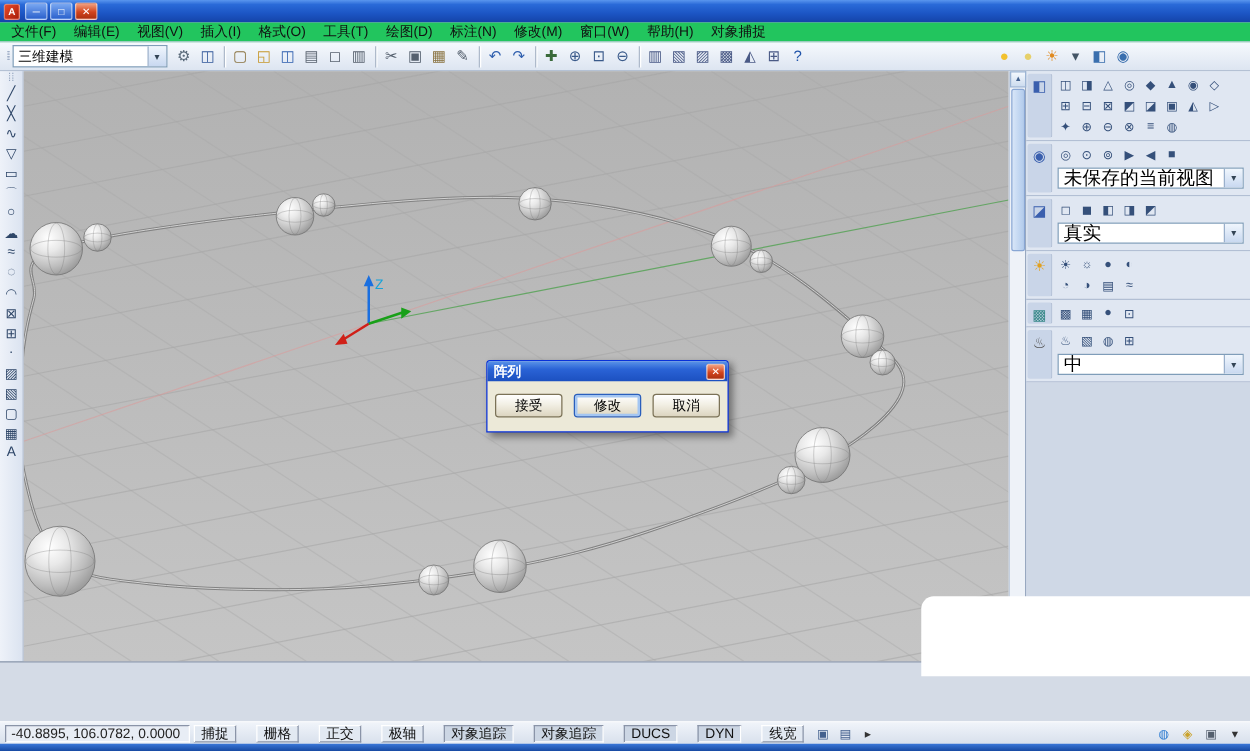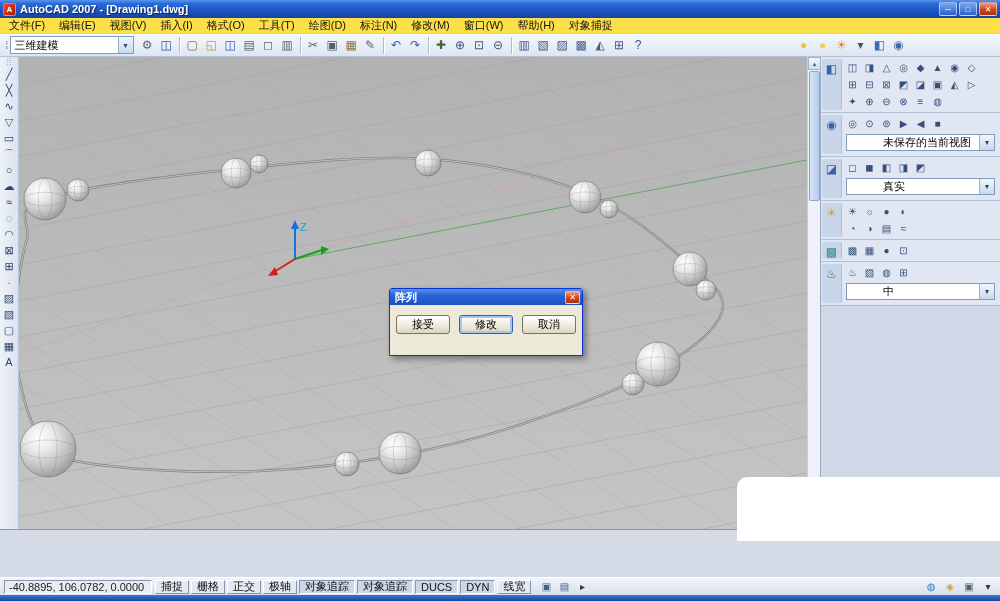--- a/index.html
+++ b/index.html
@@ -12,21 +12,21 @@
     background:linear-gradient(180deg,#5a96ee 0%,#2a6ad8 20%,#1c55c4 60%,#1443a8 100%); color:#fff; }
   .app-icon { width:13px; height:13px; background:linear-gradient(135deg,#e84a2a,#a81c08); border:1px solid #fff6; border-radius:2px;
     display:flex; align-items:center; justify-content:center; color:#fff; font-size:8px; font-weight:bold; }
   .titlebar .title { font-weight:bold; font-size:11px; text-shadow:1px 1px 1px #0008; flex:1; white-space:nowrap; }
   .win-controls { display:flex; gap:2px; }
   .winbtn { width:18px; height:14px; border:1px solid #ffffff88; border-radius:2px; color:#fff; font-size:8px;
     display:flex; align-items:center; justify-content:center; background:linear-gradient(180deg,#7aa8f2,#2a60cc); }
   .winbtn.close { background:linear-gradient(180deg,#f2a080,#d2431c 55%,#aa3010); }
 
   
-  .menubar { height:16px; display:flex; align-items:center; background:#fde047; border-bottom:1px solid #c6d0e0; padding-left:2px; }
+  .menubar { height:16px; display:flex; align-items:center; background:#22c55e; border-bottom:1px solid #c6d0e0; padding-left:2px; }
   .menu-item { padding:0 7px; height:16px; display:flex; align-items:center; color:#111; white-space:nowrap; }
 
   
   .toolbar { height:23px; display:flex; align-items:center; padding:0 4px;
     background:linear-gradient(180deg,#f6f9fd,#dde5f1); border-bottom:1px solid #b4c1d4; }
   .grip { color:#93a4bf; font-size:10px; margin:0 3px 0 1px; letter-spacing:-2px; }
   .combo { width:124px; height:18px; background:#fff; border:1px solid #7f9db9; display:flex; align-items:center; overflow:hidden; }
   .combo-text { flex:1; padding:0 4px; white-space:nowrap; }
   .combo-arrow { width:15px; height:100%; background:linear-gradient(180deg,#f0f6fd,#c8d8f0); border-left:1px solid #9ab0cc;
     display:flex; align-items:center; justify-content:center; font-size:8px; color:#345; }
@@ -55,71 +55,70 @@
 
   
   .dashboard { width:180px; background:#d6deeb; border-left:1px solid #98a8c0; display:flex; flex-direction:column; }
   .dbsec { display:flex; background:#e0e7f2; border-bottom:1px solid #b2bfd4; padding:2px 1px; }
   .dbside { width:20px; min-width:20px; background:#c9d5e8; border-right:1px solid #b2bfd4; border-radius:2px;
     display:flex; justify-content:center; padding-top:3px; font-size:12px; }
   .dbcontent { flex:1; display:flex; flex-direction:column; }
   .dbrow { display:flex; flex-wrap:wrap; padding:1px 2px; }
   .dbicon { width:17px; height:15px; display:flex; align-items:center; justify-content:center; font-size:10px; color:#35507a; }
   .dbcombo { margin:2px 4px 3px 4px; height:17px; background:#fff; border:1px solid #7f9db9; display:flex; align-items:center; overflow:hidden; }
-  .dbcombo-text { flex:1; padding:0 4px; white-space:nowrap; font-size:11px;margin-left:32px; }
+  .dbcombo-text { flex:1; padding:0 4px; white-space:nowrap; font-size:15px; }
   .dbcombo-arrow { width:15px; height:100%; background:linear-gradient(180deg,#f0f6fd,#c8d8f0); border-left:1px solid #9ab0cc;
     display:flex; align-items:center; justify-content:center; font-size:8px; color:#345; }
   .dbfill { flex:1; background:#cfd8e6; }
 
   
   .cmd { height:48px; background:#d4dbe6; border-top:1px solid #8a98ac; padding:1px 2px; display:flex; flex-direction:column; gap:2px; }
   .cmdbox { background:#fff; border:1px solid #8a98ac; font-family:"DejaVu Sans Mono", monospace; font-size:12px; color:#000;
     padding:2px 4px; overflow:hidden; white-space:nowrap; }
   .cmd-history { height:22px; }
   .cmd-input { height:20px; }
 
   
   .statusbar { height:18px; display:flex; align-items:center; gap:3px; padding:2px 4px;
     background:linear-gradient(180deg,#f0f4fa,#d8e0ec); border-top:1px solid #fff; }
   .coords { width:148px; height:14px; border:1px solid; border-color:#8a94a8 #fff #fff #8a94a8; background:#e8edf5;
     display:flex; align-items:center; padding:0 4px; color:#222; white-space:nowrap; overflow:hidden; }
-  .toggles { display:flex; gap:2px; }
+  .toggles { display:flex; gap:16px; }
   .stbtn { height:14px; padding:0 5px; display:flex; align-items:center; background:#e2e9f2; color:#111; white-space:nowrap;
     border:1px solid; border-color:#fff #8a94a8 #8a94a8 #fff; }
   .stbtn.pressed { border-color:#8a94a8 #fff #fff #8a94a8; background:#ccd6e4; }
   .tray { display:flex; gap:2px; margin-left:4px; }
   .trayicon { width:16px; height:14px; display:flex; align-items:center; justify-content:center; font-size:10px; }
   .s-right { display:flex; gap:3px; margin-left:auto; }
 
   .bottomframe { height:6px; background:linear-gradient(180deg,#3a77d8,#16folder4a9e); background:linear-gradient(180deg,#3a77d8,#1648a0); }
 
   
   .dialog { position:absolute; left:389px; top:288px; width:194px; background:#ece9d8;
     border:1px solid #0831d9; border-radius:3px 3px 0 0; box-shadow:3px 3px 6px rgba(0,0,0,.4); z-index:20; }
   .dlg-title { height:16px; display:flex; align-items:center; padding:0 2px 0 5px; color:#fff; font-weight:bold;
     background:linear-gradient(180deg,#5a93e8 0%,#2a63d6 40%,#1c50c0 100%); border-radius:2px 2px 0 0; }
   .dlg-title span:first-child { flex:1; }
   .dlg-close { width:15px; height:13px; border:1px solid #ffffffaa; border-radius:2px; color:#fff; font-size:8px; font-weight:normal;
     display:flex; align-items:center; justify-content:center; background:linear-gradient(180deg,#f2a080,#d2431c 55%,#aa3010); }
-  .dlg-body { display:flex; justify-content:center; gap:9px; padding:10px 6px 21px 6px; }
+  .dlg-body { display:flex; justify-content:center; gap:9px; padding:10px 6px 11px 6px; }
   .dlg-btn { width:54px; height:19px; display:flex; align-items:center; justify-content:center; font-size:11px; color:#000;
     background:linear-gradient(180deg,#ffffff,#f2efe4 45%,#dcd5c0); border:1px solid #7b7257; border-radius:3px; }
   .dlg-btn.focused { border-color:#2a5fbc; box-shadow:inset 0 0 0 2px #a4c6f2; }
 
   .white-patch { position:absolute; left:737px; top:477px; width:263px; height:64px; background:#fff;
     border-radius:10px 0 0 0; z-index:30; }
 </style>
 </head>
 <body>
 
 <div id="app">
 
   <div class="titlebar">
     <span class="app-icon">A</span>
-    <span class="title">AutoCAD 2007 - [Drawing1.dwg]</span>
     <div class="win-controls">
         <div class="winbtn">─</div>
         <div class="winbtn">□</div>
         <div class="winbtn close">✕</div>
       </div>
   </div>
 
   <div class="menubar">
       <div class="menu-item">文件(F)</div>
       <div class="menu-item">编辑(E)</div>

